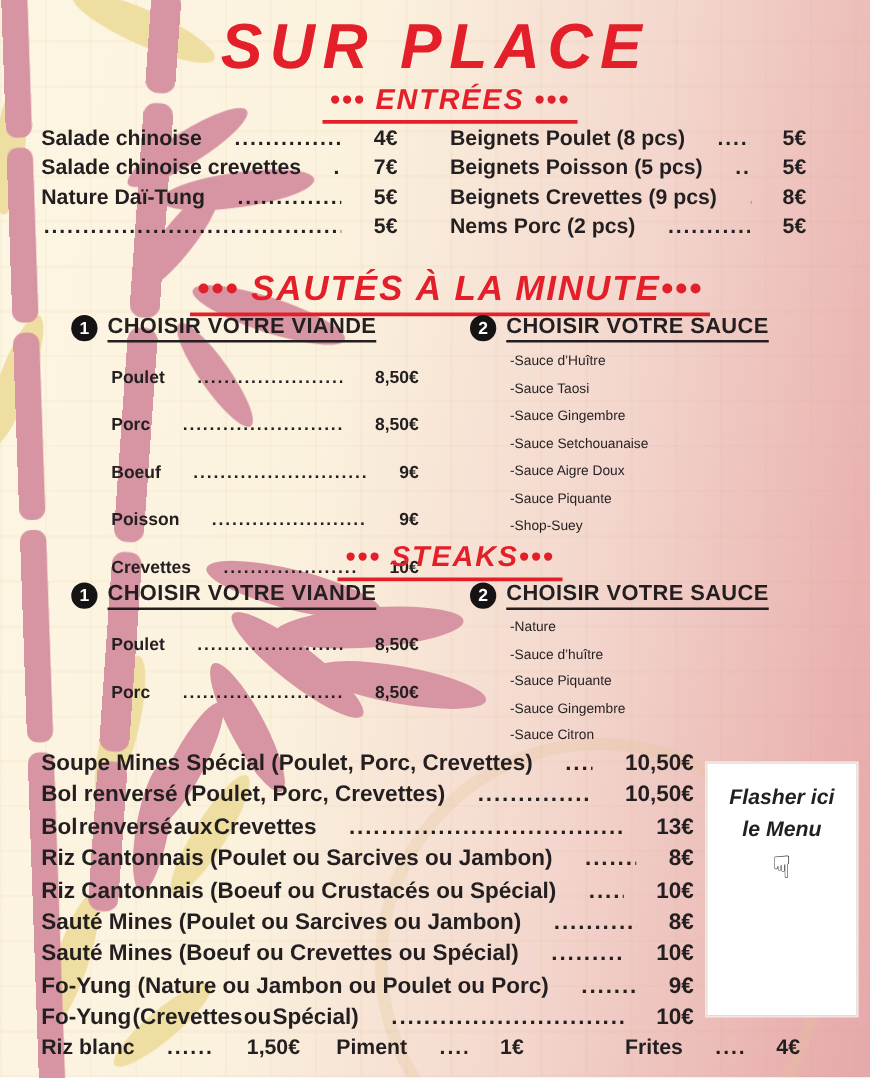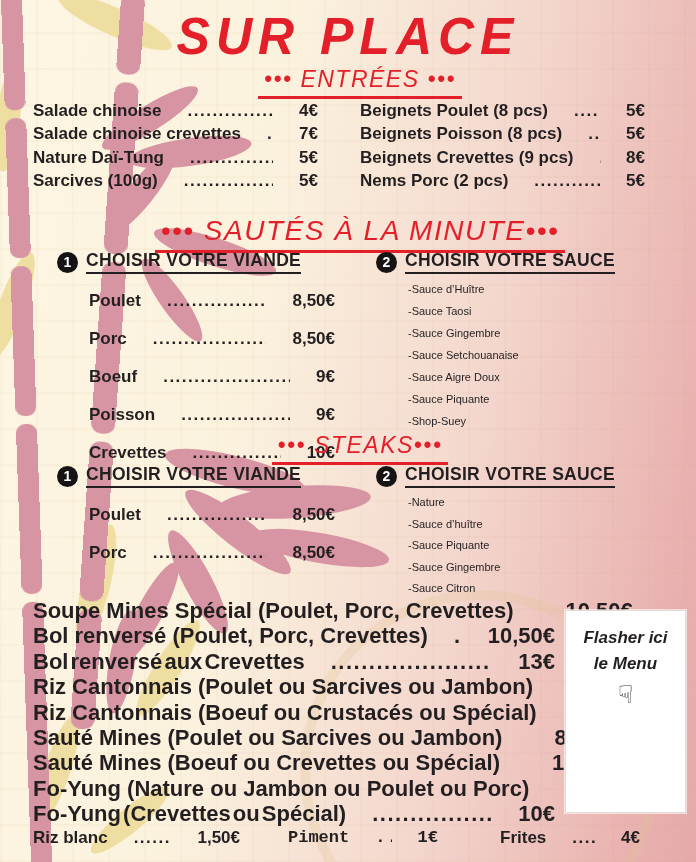--- a/index.html
+++ b/index.html
@@ -26,21 +26,21 @@
   .content{position:absolute;inset:0;z-index:2;}
 
   .abs{position:absolute;}
   .center{left:0;right:0;text-align:center;}
 
   .page-title{
     top:8px;font-size:50px;font-weight:800;font-style:italic;
     letter-spacing:6px;color:var(--red);
     transform:scaleY(1.02);
   }
-  .red-heading{font-weight:400;font-style:italic;color:var(--red);letter-spacing:1.5px;margin-left:24px;}
+  .red-heading{font-weight:700;font-style:italic;color:var(--red);letter-spacing:1.5px;margin-left:24px;}
   .red-heading .hd{
     display:inline-block;border-bottom:3px solid var(--red);padding:0 6px 3px;
   }
   .h-entrees{top:66px;font-size:23px;}
   .h-sautes{top:215px;font-size:28px;}
   .h-steaks{top:432px;font-size:23px;}
 
   .row{display:flex;align-items:baseline;font-weight:700;gap:24px;}
   .row .nm{white-space:nowrap;}
   .row .leader{flex:1 1 auto;overflow:hidden;white-space:nowrap;margin:0 2px;}
@@ -61,40 +61,40 @@
   .badge{
     width:21px;height:21px;border-radius:50%;background:#161314;color:#fff;
     font-size:14px;font-weight:700;display:inline-flex;align-items:center;justify-content:center;
     flex:0 0 21px;
   }
   .col-title .tt{
     font-size:17.5px;font-weight:700;letter-spacing:.3px;
     border-bottom:2.5px solid var(--ink);padding-bottom:1px;white-space:nowrap;
   }
   .choice-items{padding-left:32px;}
-  .choice-items .row{font-size:17px;line-height:22px;margin-top:16px;}
+  .choice-items .row{font-size:14px;line-height:22px;margin-top:16px;}
   .plain-item{font-size:11px;font-weight:400;line-height:22px;white-space:nowrap;}
   .grid-steaks .plain-item{line-height:21.5px;}
 
   .plats{top:598px;left:33px;width:522px;}
-  .plats .row{font-size:22px;line-height:25.4px;}
+  .plats .row{font-size:18px;line-height:25.4px;}
 
   .flasher-box{
     top:610px;left:565px;width:121px;height:203px;background:#ffffff;
     border:1px solid #e3dcd2;box-shadow:0 0 0 1px rgba(255,255,255,.6);
     text-align:center;padding-top:14px;
   }
   .flasher-box .fl{font-size:17px;font-weight:700;font-style:italic;line-height:26px;}
   .flasher-box .hand{font-size:25px;line-height:30px;margin-top:2px;}
 
   .extras{top:827px;left:33px;width:607px;height:22px;}
   .extras .ex{position:absolute;top:0;}
   .extras .row{font-size:17px;line-height:21px;}
   .ex1{left:0;width:207px;}
-  .ex2{left:255px;width:150px;font-family:Liberation Mono, monospace;}
+  .ex2{left:236px;width:150px;}
   .ex3{left:467px;width:140px;}
 </style>
 </head>
 <body>
 
 <div class="page">
   <div class="lattice"></div>
 
   <svg class="deco" viewBox="0 0 696 862" width="696" height="862" aria-hidden="true">
     <g fill="#eedd9e" opacity="0.95">
@@ -158,33 +158,32 @@
             <span class="nm">Salade chinoise crevettes</span>
             <span class="leader"></span>
             <span class="pr">7€</span>
           </div>
         <div class="row">
             <span class="nm">Nature Daï-Tung</span>
             <span class="leader"></span>
             <span class="pr">5€</span>
           </div>
         <div class="row">
-            <span class="nm">Sarcives (100g)</span>
             <span class="leader"></span>
             <span class="pr">5€</span>
           </div>
       </div>
       <div class="entrees-col">
         <div class="row">
             <span class="nm">Beignets Poulet (8 pcs)</span>
             <span class="leader"></span>
             <span class="pr">5€</span>
           </div>
         <div class="row">
-            <span class="nm">Beignets Poisson (8 pcs)</span>
+            <span class="nm">Beignets Poisson (5 pcs)</span>
             <span class="leader"></span>
             <span class="pr">5€</span>
           </div>
         <div class="row">
             <span class="nm">Beignets Crevettes (9 pcs)</span>
             <span class="leader"></span>
             <span class="pr">8€</span>
           </div>
         <div class="row">
             <span class="nm">Nems Porc (2 pcs)</span>

